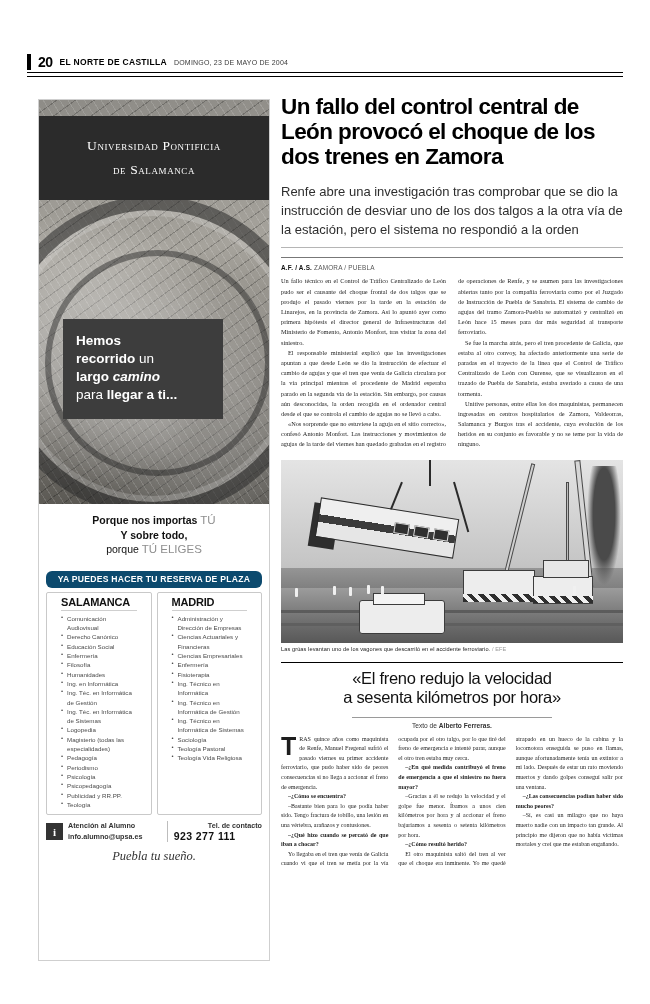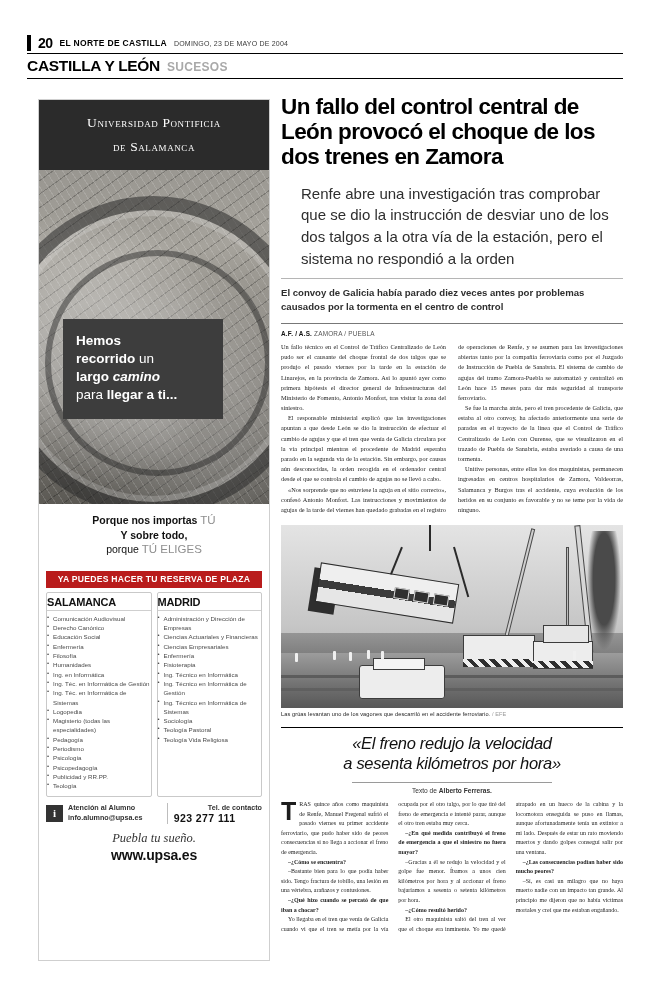--- a/index.html
+++ b/index.html
@@ -7,21 +7,21 @@
   body {
     width: 650px; height: 1004px;
     background: #ffffff;
     font-family: "Liberation Sans", sans-serif;
     color: #111;
     overflow: hidden;
   }
   .page { position: relative; width: 650px; height: 1004px; padding: 0; }
 
   
-  .masthead { position:absolute; left:27px; top:35px; width:596px;text-align:center; }
+  .masthead { position:absolute; left:27px; top:54px; width:596px;text-align:center; }
   .mast-row { display:flex; align-items:center; gap:7px; }
   .mast-bar { width:4px; height:16px; background:#000; }
   .folio { font-size:14px; font-weight:bold; letter-spacing:-0.5px; color:#000; }
   .mast-paper { font-size:8.5px; font-weight:bold; letter-spacing:0.3px; color:#000; text-transform:uppercase; }
   .mast-date { font-size:7px; letter-spacing:0.2px; color:#3a3a3a; text-transform:uppercase; }
   .mast-rule { border-top:1px solid #000; margin-top:2px; }
   .section-row { display:flex; align-items:baseline; gap:7px; margin-top:3px; }
   .section-name { font-size:15.5px; font-weight:bold; letter-spacing:-0.3px; color:#000; }
   .section-sub { font-size:12px; font-weight:bold; letter-spacing:0.3px; color:#a9a9a9; }
   .section-rule { border-top:1.4px solid #000; margin-top:3px; }
@@ -45,21 +45,21 @@
   .ad-ring {
     position:absolute; left:-46px; top:96px; width:320px; height:320px;
     border:14px solid rgba(40,40,40,.55); border-radius:50%;
     box-shadow: inset 0 0 0 6px rgba(255,255,255,.18);
   }
   .ad-ring2 {
     position:absolute; left:6px; top:150px; width:226px; height:226px;
     border:6px solid rgba(30,30,30,.45); border-radius:50%;
   }
   .ad-head {
-    position:absolute; left:0; top:0; width:100%; height:70px;
+    position:absolute; left:0; top:16px; width:100%; height:84px;
     background:#2b2b2b; color:#fff;
     display:flex; flex-direction:column; align-items:center; justify-content:center; gap:8px;
     font-family:"Liberation Serif", serif;
   }
   .ad-head-l1 { font-size:13.5px; letter-spacing:.6px; font-variant:small-caps; }
   .ad-head-l2 { font-size:13.5px; letter-spacing:.6px; font-variant:small-caps; }
 
   .ad-slogan {
     position:absolute; left:24px; top:219px; width:160px;
     background:#3d3d3d; color:#fff; padding:13px 11px 15px 13px;
@@ -68,24 +68,24 @@
   .ad-slogan em { font-style:italic; font-weight:bold; }
   .ad-slogan .thin { font-weight:normal; }
 
   .ad-claims { padding:9px 6px 8px; text-align:center; background:#fff; }
   .ad-claims div { line-height:1.34; }
   .c-b { font-size:10.5px; font-weight:bold; color:#111; }
   .c-g { font-size:11.5px; color:#8e8e8e; letter-spacing:.3px; }
   .c-mix { font-size:10.5px; font-weight:bold; color:#111; }
   .c-mix span { color:#8e8e8e; font-weight:normal; font-size:11.5px; }
 
-  .res-bar { margin:5px 7px 0; background:#b91c1c; color:#fff; text-align:center;
-             font-size:8.6px; font-weight:bold; letter-spacing:.25px; padding:3.5px 0; }
+  .res-bar { margin:5px 7px 0; background:#0c4a6e; color:#fff; text-align:center;
+             font-size:8.6px; font-weight:bold; letter-spacing:.25px; padding:3.5px 0;border-radius:6px; }
   .cols { display:flex; gap:5px; margin:4px 7px 0; }
-  .col-box { flex:1; border:1px solid #c9c9c9; border-radius:2px; padding:3px 0 5px; background:#fff; }
+  .col-box { flex:1; border:1px solid #c9c9c9; border-radius:2px; padding:3px 14px 5px; background:#fff; }
   .col-title { font-size:11px; font-weight:bold; color:#111; letter-spacing:-.2px; padding-bottom:2px;
                border-bottom:1px solid #cfcfcf; margin-bottom:3px; }
   .col-box ul { list-style:none; margin:0; padding:0; }
   .col-box li { font-size:6.2px; line-height:1.5; color:#4a4a4a; padding-left:6px; position:relative; }
   .col-box li::before { content:"•"; position:absolute; left:0; top:-1px; font-size:6px; color:#4a4a4a; }
 
   .ad-contact { display:flex; align-items:center; gap:5px; margin:6px 7px 0; }
   .ic-box { width:17px; height:17px; background:#333; color:#fff; font-weight:bold;
             font-size:11px; display:flex; align-items:center; justify-content:center;
             font-family:"Liberation Serif", serif; flex:0 0 auto; }
@@ -94,21 +94,21 @@
   .contact-r { border-left:1px solid #bdbdbd; padding-left:6px; }
   .contact-r .lab { font-size:7.2px; font-weight:bold; color:#333;margin-left:34px; }
   .contact-r .tel { font-size:10.5px; font-weight:bold; color:#111; letter-spacing:.4px; }
   .ad-sueno { text-align:center; font-family:"Liberation Serif", serif; font-style:italic;
               font-size:12.5px; color:#333; margin-top:7px; }
   .ad-url { text-align:center; font-size:14px; font-weight:bold; color:#111; letter-spacing:-.2px; margin-top:1px; }
 
   
   .story { position:absolute; left:254px; top:6px; width:342px; }
   .headline { font-size:22.5px; line-height:1.12; font-weight:bold; letter-spacing:-.6px; color:#000; margin:0; }
-  .sub-lead { font-size:15px; line-height:1.46; color:#2e2e2e; margin-top:13px;margin-left:20px; }
+  .sub-lead { font-size:13px; line-height:1.46; color:#2e2e2e; margin-top:13px; }
   .hr-thin { border-top:1px solid #b5b5b5; margin:8px 0 7px; }
   .sub-lead2 { font-size:9.6px; line-height:1.45; color:#2e2e2e; font-weight:bold; }
   .hr-dark { border-top:1px solid #777; margin:9px 0 6px; }
 
   .byline { font-size:6.4px; color:#111; letter-spacing:.2px; margin-bottom:5px; }
   .byline b { font-weight:bold; }
   .byline span { color:#555; }
 
   .txt2 { column-count:2; column-gap:12px; }
   .txt3 { column-count:3; column-gap:10px; }
@@ -143,44 +143,40 @@
              background:radial-gradient(ellipse at 50% 40%, #4a4a4a 0 45%, rgba(74,74,74,0) 70%); }
   .caption { font-size:5.6px; color:#222; margin-top:3px; letter-spacing:.1px; }
   .caption span { color:#9a9a9a; }
 
   
   .iv-rule-top { border-top:1px solid #000; margin-top:10px; }
   .kicker { display:flex; align-items:center; justify-content:center; gap:5px; margin-top:6px; }
   .kicker .bar { width:2px; height:9px; background:#000; }
   .kicker .nm { font-size:8.4px; font-weight:bold; letter-spacing:.2px; color:#000; }
   .kicker .rol { font-size:7.6px; color:#8c8c8c; letter-spacing:.4px; }
-  .iv-quote { text-align:center; font-size:16.5px; line-height:1.18; color:#111; margin-top:6px; letter-spacing:-.3px;font-style:italic; }
+  .iv-quote { text-align:center; font-size:16.5px; line-height:1.18; color:#111; margin-top:6px; letter-spacing:-.3px; }
   .iv-rule-mid { border-top:1px solid #9a9a9a; width:200px; margin:9px auto 4px; }
   .iv-credit { text-align:center; font-size:6.6px; color:#333; margin-bottom:6px; }
   .iv-credit b { font-weight:bold; }
   .dropcap::first-letter { float:left; font-size:25px; line-height:.84; font-weight:bold;
                             padding:1px 3px 0 0; font-family:"Liberation Sans", sans-serif; }
 </style>
 </head>
 <body>
 
 <div class="page">
 
   <div class="masthead">
     <div class="mast-row">
       <div class="mast-bar"></div>
       <div class="folio">20</div>
       <div class="mast-paper">EL NORTE DE CASTILLA</div>
       <div class="mast-date">DOMINGO, 23 DE MAYO DE 2004</div>
     </div>
     <div class="mast-rule"></div>
-    <div class="section-row">
-      <div class="section-name">CASTILLA Y LEÓN</div>
-      <div class="section-sub">SUCESOS</div>
-    </div>
     <div class="section-rule"></div>
   </div>
 
   <div class="body-area">
 
     <div class="ad">
       <div class="ad-top">
         <div class="ad-map"></div>
         <div class="ad-ring"></div>
         <div class="ad-ring2"></div>
@@ -266,28 +262,26 @@
           <div>Atención al Alumno</div>
           <div>info.alumno@upsa.es</div>
         </div>
         <div class="contact-r">
           <div class="lab">Tel. de contacto</div>
           <div class="tel">923 277 111</div>
         </div>
       </div>
 
       <div class="ad-sueno">Puebla tu sueño.</div>
-      <div class="ad-url">www.upsa.es</div>
     </div>
 
     <div class="story">
       <h1 class="headline">Un fallo del control central de León provocó el choque de los dos trenes en Zamora</h1>
       <div class="sub-lead">Renfe abre una investigación tras comprobar que se dio la instrucción de desviar uno de los dos talgos a la otra vía de la estación, pero el sistema no respondió a la orden</div>
       <div class="hr-thin"></div>
-      <div class="sub-lead2">El convoy de Galicia había parado diez veces antes por problemas causados por la tormenta en el centro de control</div>
       <div class="hr-dark"></div>
 
       <div class="byline">
         <b>A.F. / A.S.</b>
         <span>ZAMORA / PUEBLA</span>
       </div>
 
       <div class="txt2">
         <p>Un fallo técnico en el Control de Tráfico Centralizado de León pudo ser el causante del choque frontal de dos talgos que se produjo el pasado viernes por la tarde en la estación de Linarejos, en la provincia de Zamora. Así lo apuntó ayer como primera hipótesis el director general de Infraestructuras del Ministerio de Fomento, Antonio Monfort, tras visitar la zona del siniestro.</p>
         <p>El responsable ministerial explicó que las investigaciones apuntan a que desde León se dio la instrucción de efectuar el cambio de agujas y que el tren que venía de Galicia circulara por la vía principal mientras el procedente de Madrid esperaba parado en la segunda vía de la estación. Sin embargo, por causas aún desconocidas, la orden recogida en el ordenador central desde el que se controla el cambio de agujas no se llevó a cabo.</p>

